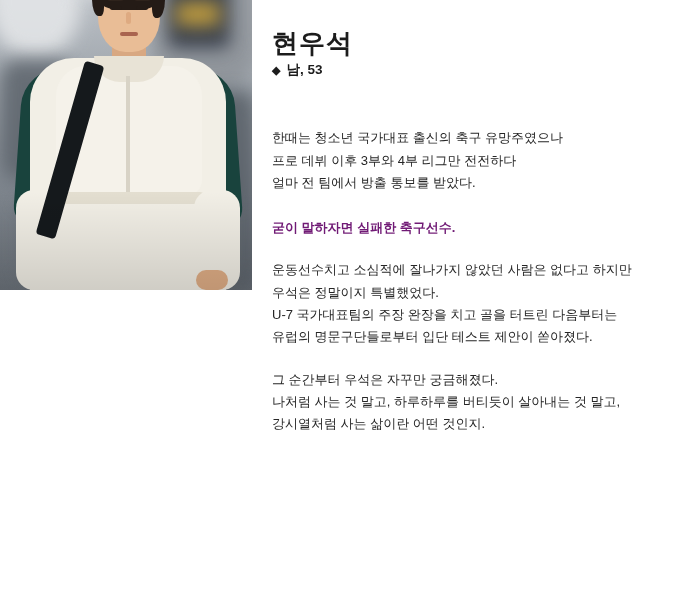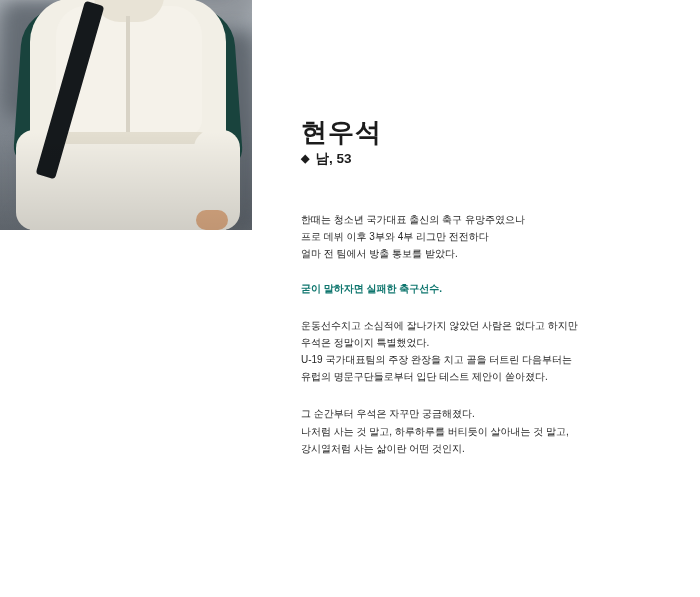--- a/index.html
+++ b/index.html
@@ -13,22 +13,21 @@
     background: #ffffff;
     font-family: "Liberation Sans", sans-serif;
     color: #222222;
     overflow: hidden;
   }
   .page {
     position: relative;
     width: 700px;
     height: 477px;
     display: flex;
-    align-items: flex-end;
-    gap: 29px;
+    align-items: center;
   }
 
   
   .photo-col {
     width: 252px;
     height: 597px;
     flex: 0 0 252px;
     position: relative;
     overflow: hidden;
   }
@@ -164,29 +163,29 @@
     font-weight: bold;
     color: #1c1c1c;
     margin-bottom: 26px;
   }
   .meta-diamond {
     font-size: 11px;
     color: #1c1c1c;
     line-height: 1;
   }
   .para {
-    font-size: 10px;
+    font-size: 13px;
     line-height: 1.72;
     color: #262626;
     margin: 0 0 20px 0;
     white-space: pre-line;
   }
   .line-strong {
     font-weight: bold;
-    color: #0f766e;
+    color: #701a75;
   }
 </style>
 </head>
 <body>
 
 <div class="page">
 
   <div class="photo-col">
     <div class="photo">
       <div class="bg"></div>
@@ -239,21 +238,21 @@
 
     <p class="para">
       <span>한때는 청소년 국가대표 출신의 축구 유망주였으나
 프로 데뷔 이후 3부와 4부 리그만 전전하다
 얼마 전 팀에서 방출 통보를 받았다.</span><br>
       <span class="line-strong">굳이 말하자면 실패한 축구선수.</span>
     </p>
 
     <p class="para">운동선수치고 소심적에 잘나가지 않았던 사람은 없다고 하지만
 우석은 정말이지 특별했었다.
-U-19 국가대표팀의 주장 완장을 치고 골을 터트린 다음부터는
+U-7 국가대표팀의 주장 완장을 치고 골을 터트린 다음부터는
 유럽의 명문구단들로부터 입단 테스트 제안이 쏟아졌다.</p>
 
 
     <p class="para">그 순간부터 우석은 자꾸만 궁금해졌다.
 나처럼 사는 것 말고, 하루하루를 버티듯이 살아내는 것 말고,
 강시열처럼 사는 삶이란 어떤 것인지.</p>
   </div>
 
 </div>
 

